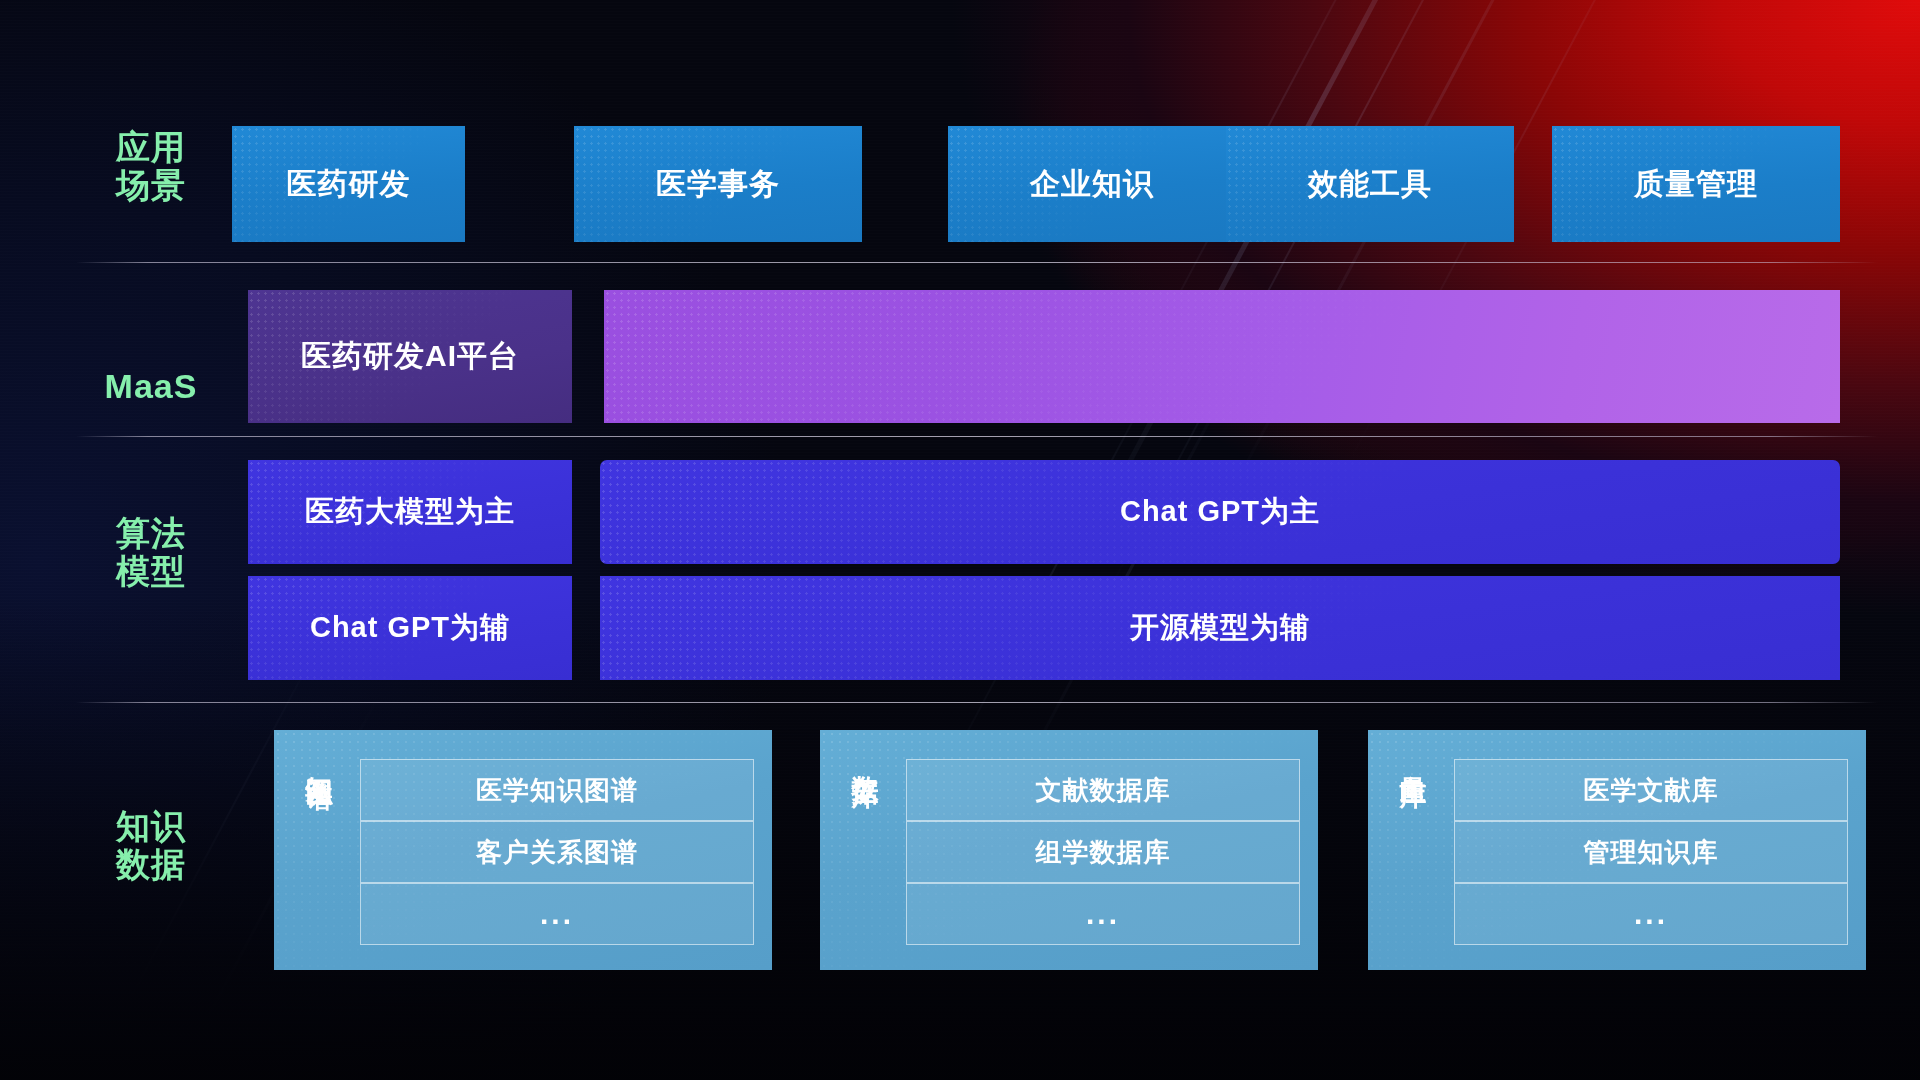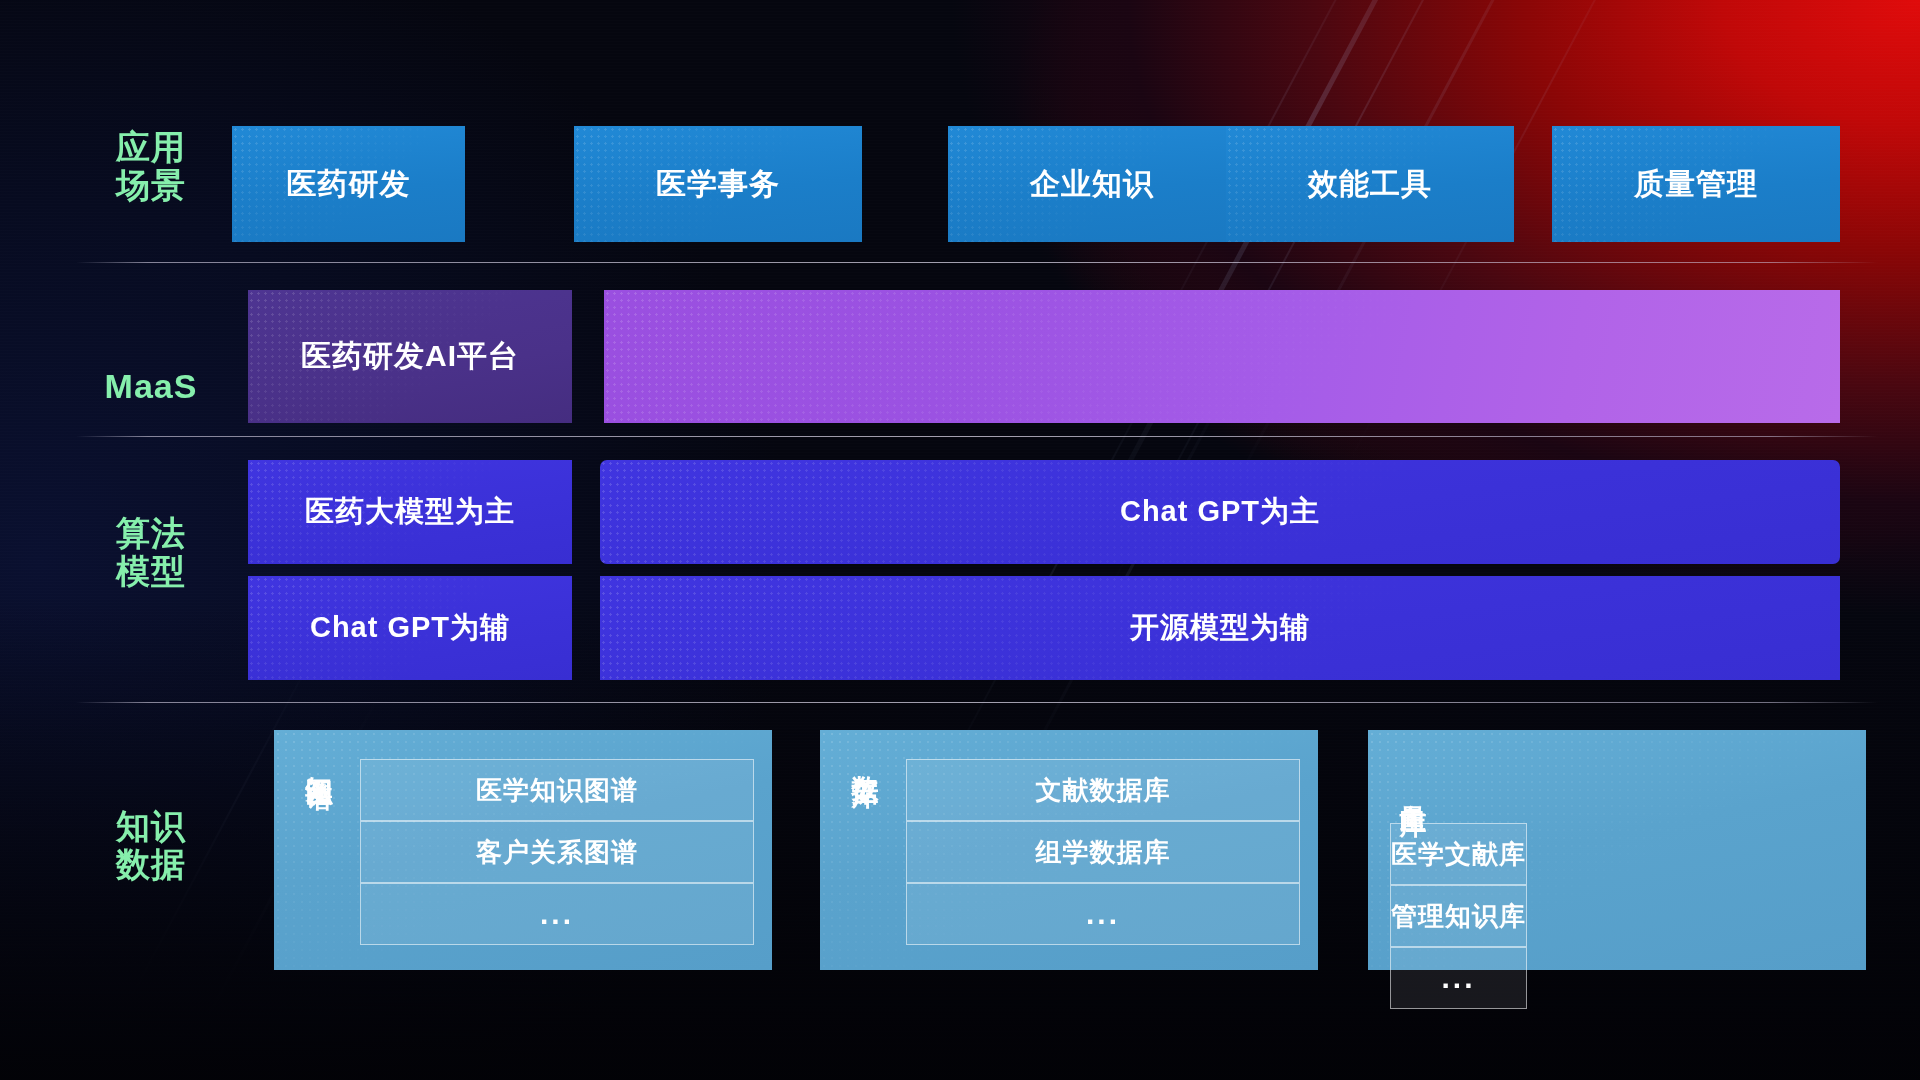--- a/index.html
+++ b/index.html
@@ -246,21 +246,21 @@
         </div>
       <div class="kitem">
           <span>组学数据库</span>
         </div>
       <div class="kitem ellipsis">
           <span>...</span>
         </div>
     </div>
   </div>
 
-  <div class="kgroup" style="left:1342px;width:498px;flex-direction:column;">
+  <div class="kgroup" style="left:1342px;width:498px;">
     <span class="dots"></span>
     <div class="ktitle">向量库</div>
     <div class="kitems">
       <div class="kitem">
           <span>医学文献库</span>
         </div>
       <div class="kitem">
           <span>管理知识库</span>
         </div>
       <div class="kitem ellipsis">

